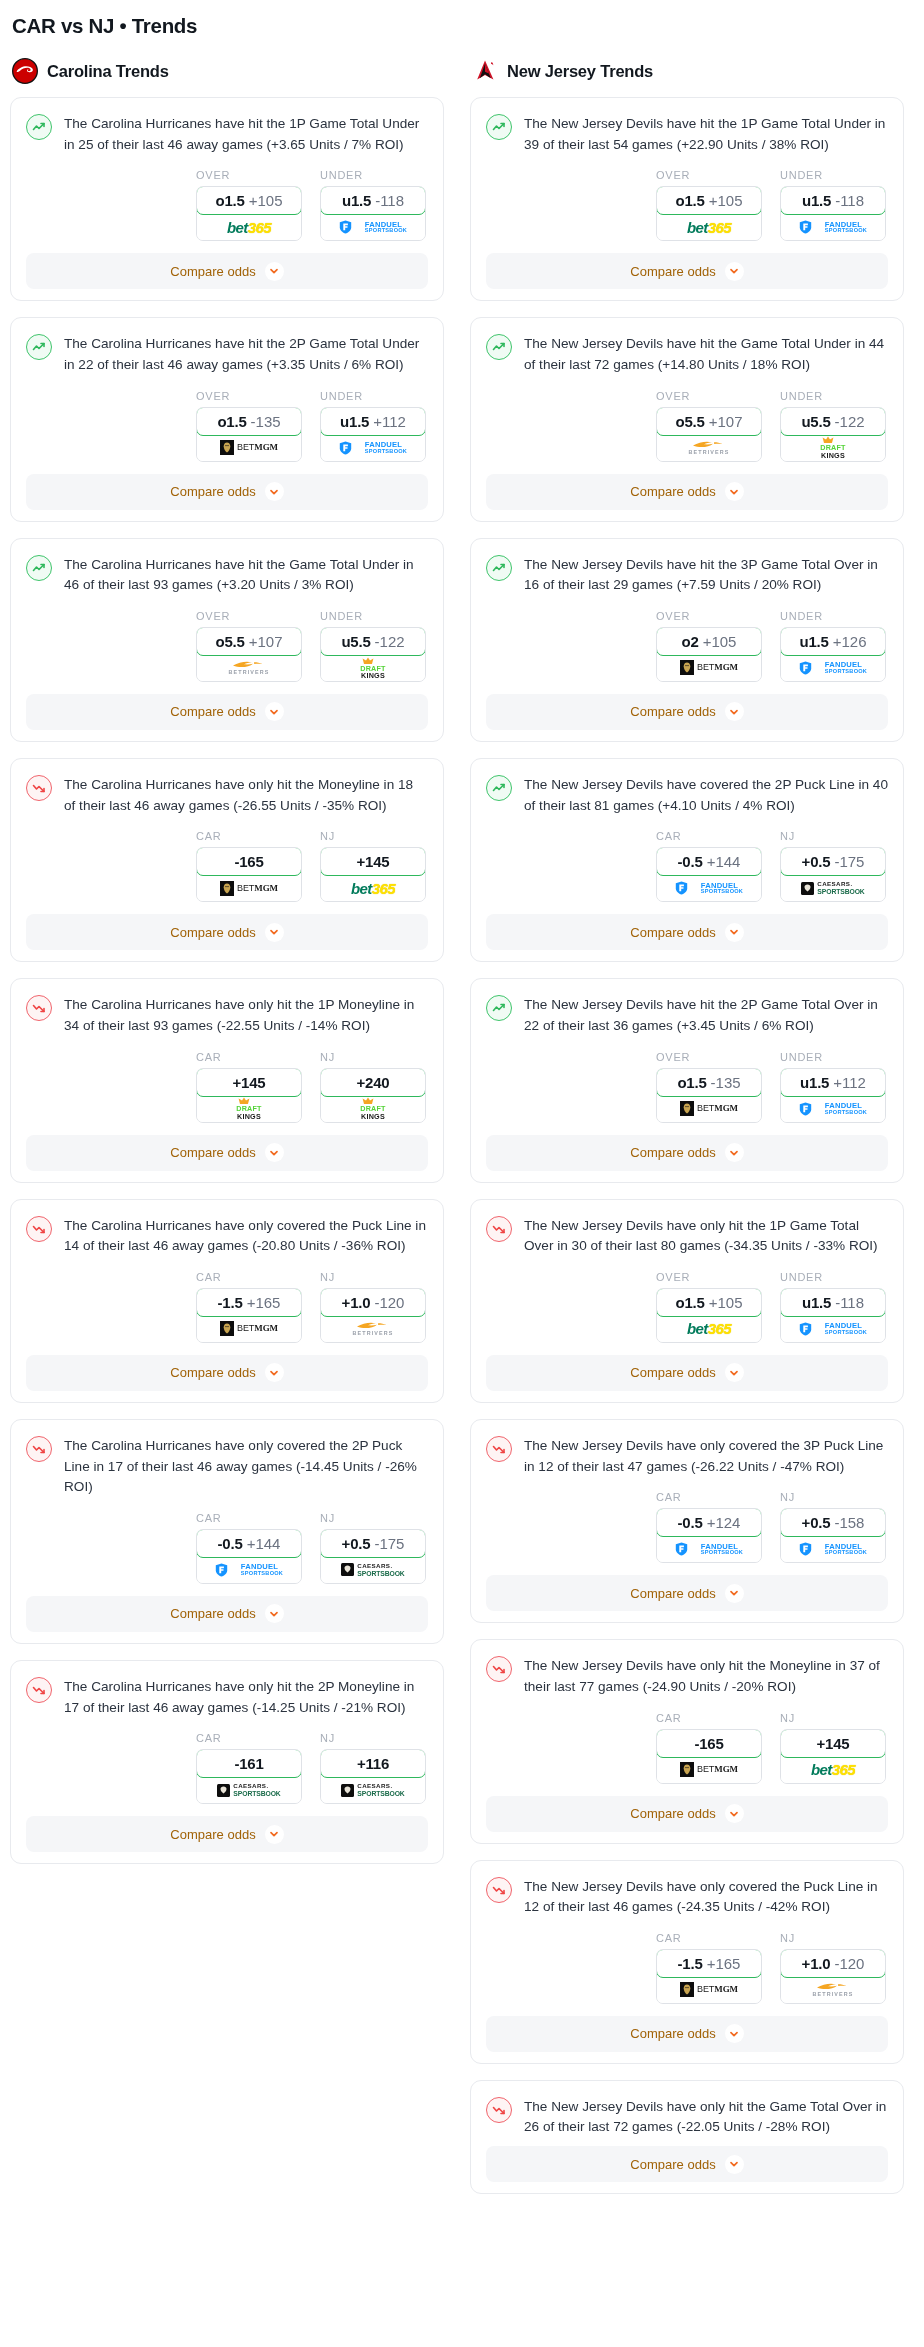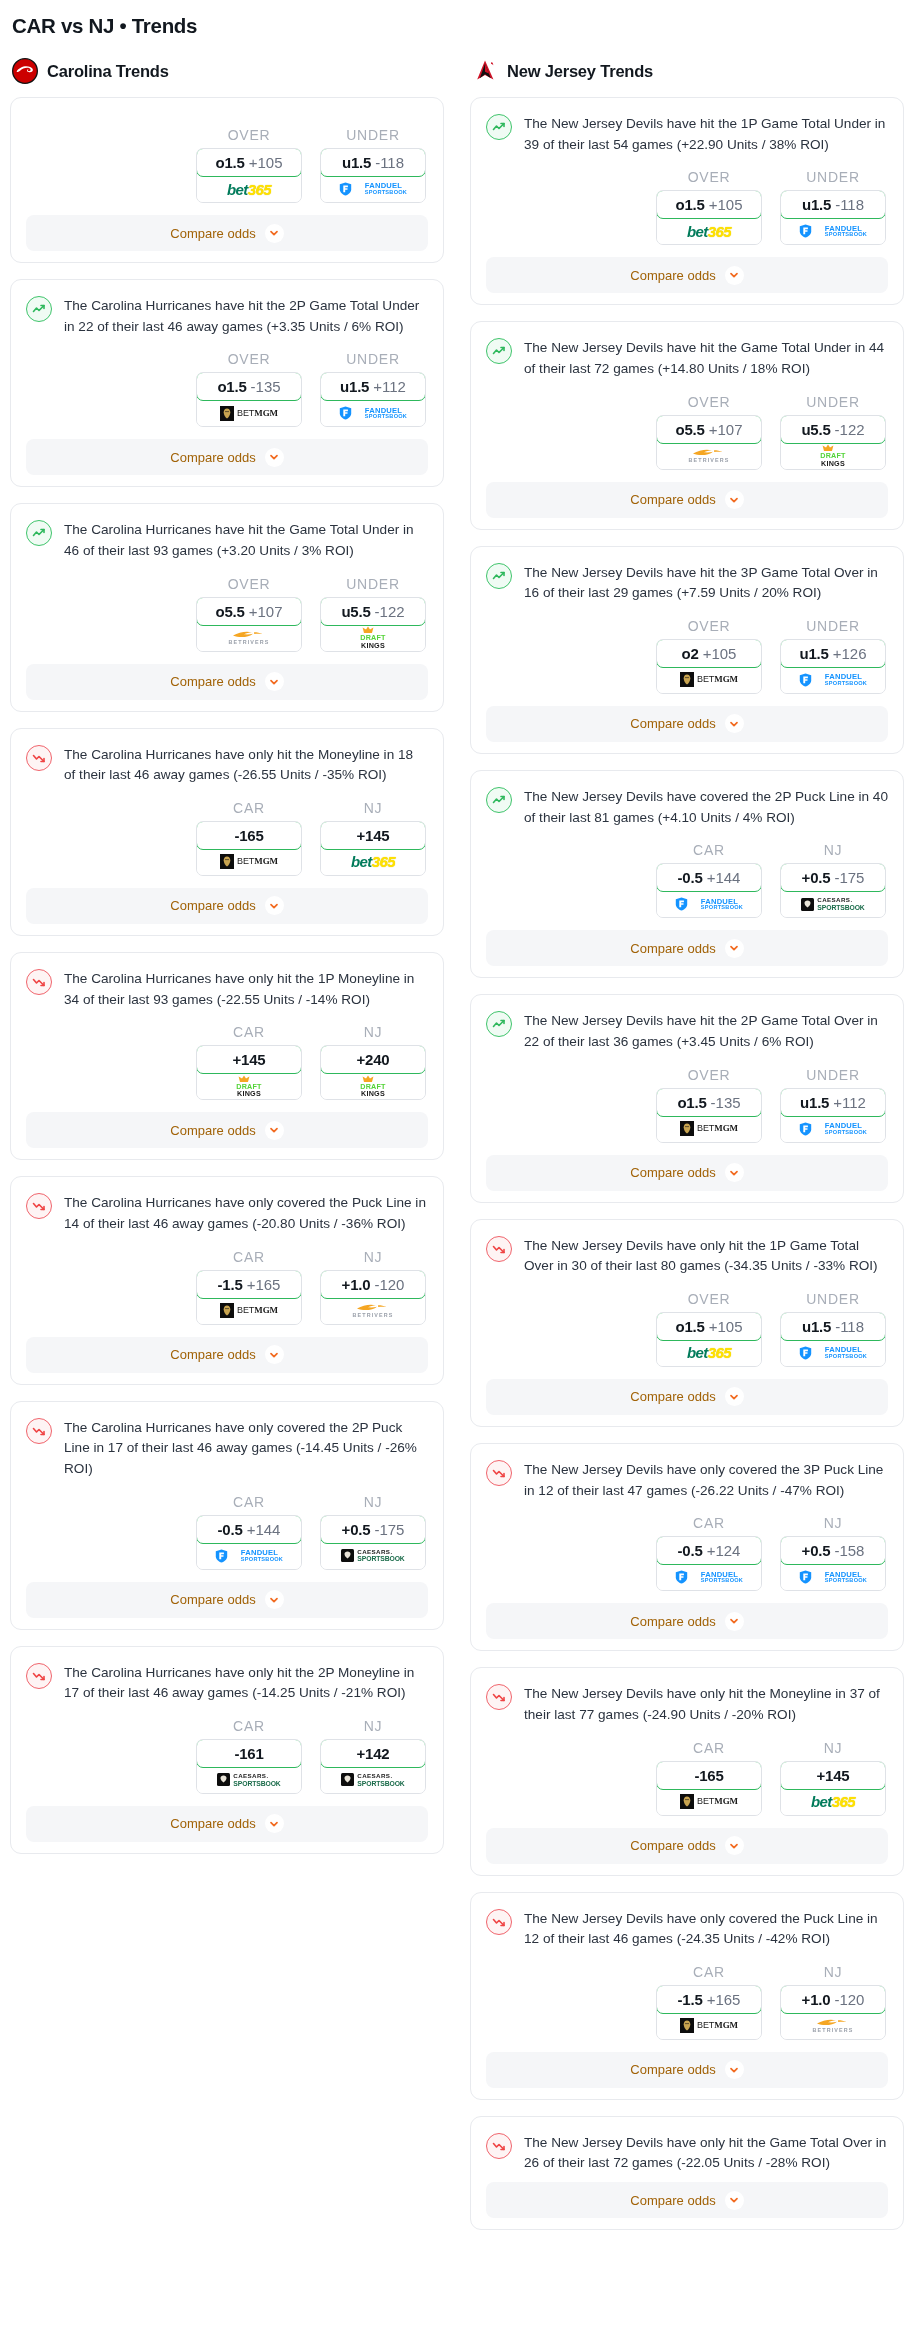--- a/index.html
+++ b/index.html
@@ -62,24 +62,24 @@
 
   
   .odds-row {
     display: flex;
     justify-content: flex-end;
     gap: 18px;
     padding: 14px 2px 4px 0;
   }
   .odds-col { width: 106px; }
   .odds-label {
-    font-size: 14px;
+    font-size: 11px;
     letter-spacing: 0.75px;
     color: #a8aeb8;
-    text-align: center;
+    text-align: left;
     margin-bottom: 5px;
     text-transform: uppercase;
   }
   .odds-box {
     border: 1px solid #dfe2e7;
     border-radius: 7px;
     overflow: hidden;
     background: #fff;
   }
   .odds-price {
@@ -155,20 +155,29 @@
       <div class="col-header">
         <span>
           <svg class="team-logo" viewBox="0 0 40 40">
             <circle cx="20" cy="20" r="19" fill="#cc0000" stroke="#111" stroke-width="2"></circle>
             <path d="M7 21c4-7 14-10 21-7 3 1.3 4.6 3.4 4 5.4-.7 2.3-3.6 3-6.5 2.2-2-.6-3-2-2.3-3.2.6-1 2-1 2.7-.2-1.4-.2-2 .6-1.5 1.3.7 1 2.6 1 3.6.1 1.2-1.1.8-2.9-1.2-3.9-4-2-11 .2-14.4 4.1-1.6 1.8-3.6 2-5.4 1.2z" fill="#fff"></path>
           </svg>
         </span>
         <span>Carolina Trends</span>
       </div>
       <div class="trend-card">
+        <div class="trend-head">
+          <span class="trend-icon up">
+            <svg width="14" height="14" viewBox="0 0 14 14" fill="none" stroke="#2eb85c" stroke-width="1.6" stroke-linecap="round" stroke-linejoin="round">
+              <polyline points="1.5,9.5 4.5,6 7,8.5 12,3.5"></polyline>
+              <polyline points="9,3.5 12,3.5 12,6.5"></polyline>
+            </svg>
+          </span>
+          <span class="trend-text">The Carolina Hurricanes have hit the 1P Game Total Under in 25 of their last 46 away games (+3.65 Units / 7% ROI)</span>
+        </div>
         <div class="odds-row">
           <div class="odds-col">
             <div class="odds-label">OVER</div>
             <div class="odds-box">
               <div class="odds-price">
                 <span class="ln">o1.5</span>
                 <span class="px">+105</span>
               </div>
               <div class="book-cell">
                 <span class="bk bk-bet365">
@@ -587,21 +596,21 @@
                     <span class="c2">SPORTSBOOK</span>
                   </span>
                 </span>
               </div>
             </div>
           </div>
           <div class="odds-col">
             <div class="odds-label">NJ</div>
             <div class="odds-box">
               <div class="odds-price">
-                <span class="ln">+142</span>
+                <span class="ln">+116</span>
               </div>
               <div class="book-cell">
                 <span class="bk bk-caesars">
                   <svg width="13" height="13" viewBox="0 0 13 13">
                     <rect width="13" height="13" rx="1.5" fill="#0d0d0d"></rect>
                     <path d="M6.5 2.5c1.8 0 3 1.1 3 2.6 0 1.8-1.4 3.3-3 4.4-1.6-1.1-3-2.6-3-4.4 0-1.5 1.2-2.6 3-2.6z" fill="#e9e4d8"></path>
                   </svg>
                   <span class="txt">
                     <span class="c1">CAESARS.</span>
                     <span class="c2">SPORTSBOOK</span>

